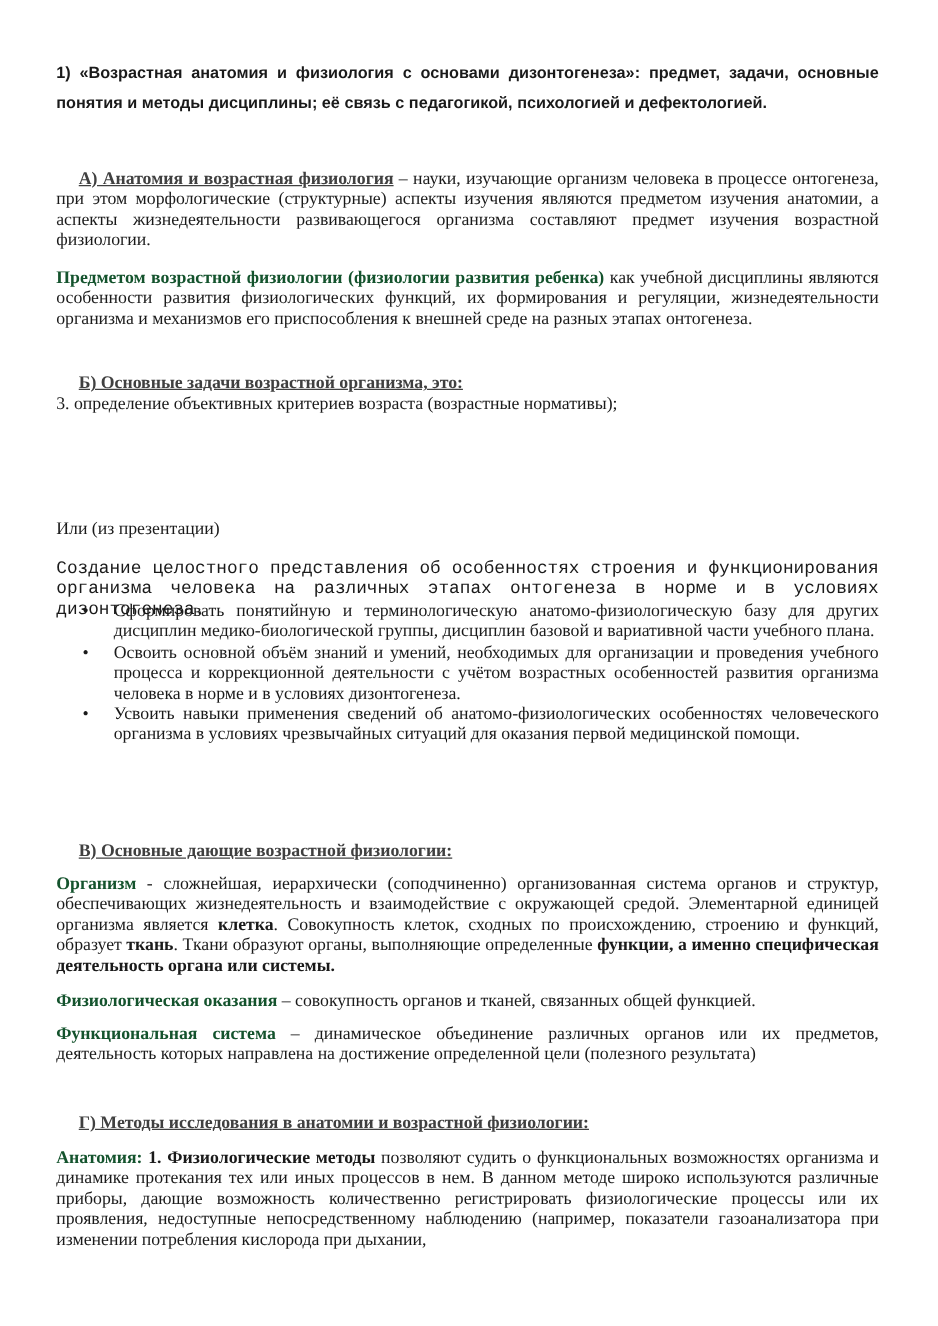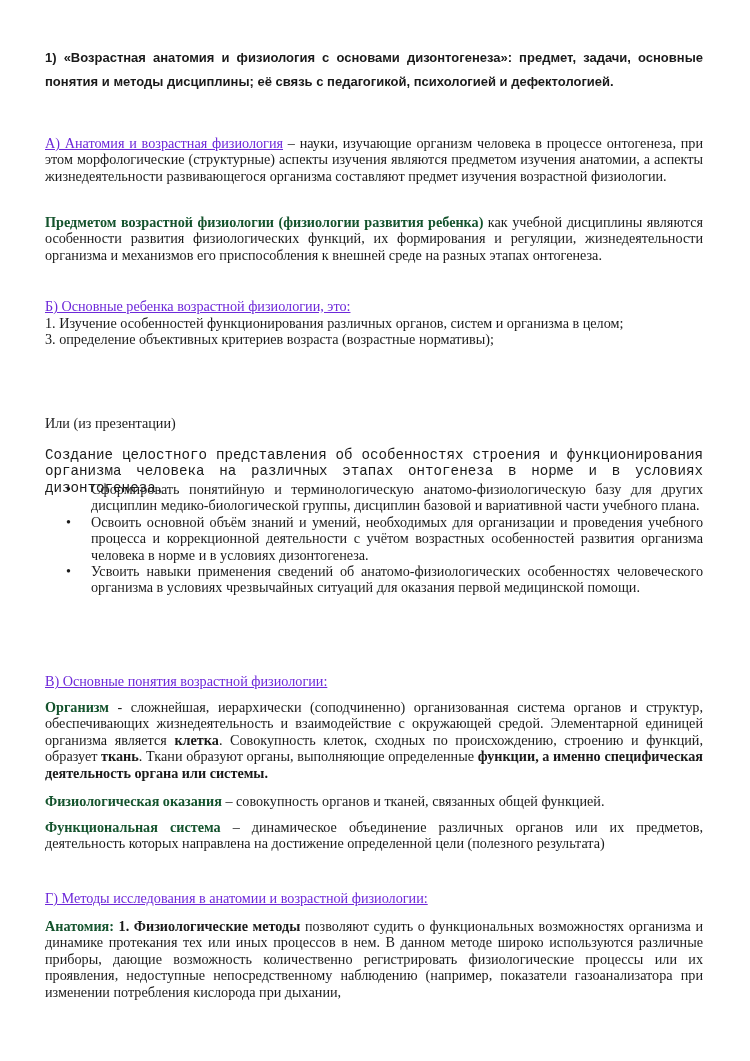--- a/index.html
+++ b/index.html
@@ -14,21 +14,21 @@
       font-size: 14.2px; line-height: 16.4px; text-align: justify;
     }
     .title {
       position: absolute; left: 0; top: 46px; width: 658px;
       font-family: "Liberation Sans", "DejaVu Sans", sans-serif;
       font-weight: bold; font-size: 13px; line-height: 24px;
       text-align: justify; color: #1a1a1a; margin: 0;
     }
     .block { position: absolute; left: 0; width: 658px; margin: 0; }
     .red { color: #14532d; font-weight: bold; }
-    .red-u { color: #6d28d9; font-weight: normal; text-decoration: underline; }
+    .red-u { color: #404040; font-weight: bold; text-decoration: underline; margin-left: 18px; }
     .b { font-weight: bold; }
     ul.bul { position: absolute; left: 0; width: 658px; margin: 0; padding: 0; list-style: none; }
     ul.bul li { position: relative; padding-left: 46px; margin: 0; }
     ul.bul li .dot { position: absolute; left: 21px; top: 0; }
   </style>
 </head>
 <body>
 
 <div class="page">
 
@@ -36,25 +36,24 @@
 
   <p class="block" style="top:135px;">
     <span class="red-u">А) Анатомия и возрастная физиология</span><span> – науки, изучающие организм человека в процессе онтогенеза, при этом морфологические (структурные) аспекты изучения являются предметом изучения анатомии, а аспекты жизнедеятельности развивающегося организма составляют предмет изучения возрастной физиологии.</span>
   </p>
 
   <p class="block" style="top:214px;">
     <span class="red">Предметом возрастной физиологии (физиологии развития ребенка)</span><span> как учебной дисциплины являются особенности развития физиологических функций, их формирования и регуляции, жизнедеятельности организма и механизмов его приспособления к внешней среде на разных этапах онтогенеза.</span>
   </p>
 
   <p class="block" style="top:298px;">
-    <span class="red-u">Б) Основные ребенка возрастной физиологии, это:</span>
+    <span class="red-u">Б) Основные задачи возрастной организма, это:</span>
   </p>
 
   <div class="block" style="top:315px;">
-    <div>1. Изучение особенностей функционирования различных органов, систем и организма в целом;</div>
     <div style="text-align:left;">3. определение объективных критериев возраста (возрастные нормативы);</div>
   </div>
 
   <p class="block" style="top:415px;">Или (из презентации)</p>
 
   <p class="block" style="top:447px;font-family:Liberation Mono, monospace;">Создание целостного представления об особенностях строения и функционирования организма человека на различных этапах онтогенеза в норме и в условиях дизонтогенеза.</p>
 
   <ul class="bul" style="top:481px;">
     <li>
       <span class="dot">•</span>
@@ -64,21 +63,21 @@
       <span class="dot">•</span>
       <span>Освоить основной объём знаний и умений, необходимых для организации и проведения учебного процесса и коррекционной деятельности с учётом возрастных особенностей развития организма человека в норме и в условиях дизонтогенеза.</span>
     </li>
     <li>
       <span class="dot">•</span>
       <span>Усвоить навыки применения сведений об анатомо-физиологических особенностях человеческого организма в условиях чрезвычайных ситуаций для оказания первой медицинской помощи.</span>
     </li>
   </ul>
 
   <p class="block" style="top:673px;">
-    <span class="red-u">В) Основные понятия возрастной физиологии:</span>
+    <span class="red-u">В) Основные дающие возрастной физиологии:</span>
   </p>
 
   <p class="block" style="top:699px;">
     <span class="red">Организм</span><span> - сложнейшая, иерархически (соподчиненно) организованная система органов и структур, обеспечивающих жизнедеятельность и взаимодействие с окружающей средой. Элементарной единицей организма является </span><span class="b">клетка</span><span>. Совокупность клеток, сходных по происхождению, строению и функций, образует </span><span class="b">ткань</span><span>. Ткани образуют органы, выполняющие определенные </span><span class="b">функции, а именно специфическая деятельность органа или системы.</span>
   </p>
 
   <p class="block" style="top:793px;">
     <span class="red">Физиологическая оказания</span><span> – совокупность органов и тканей, связанных общей функцией.</span>
   </p>
 

